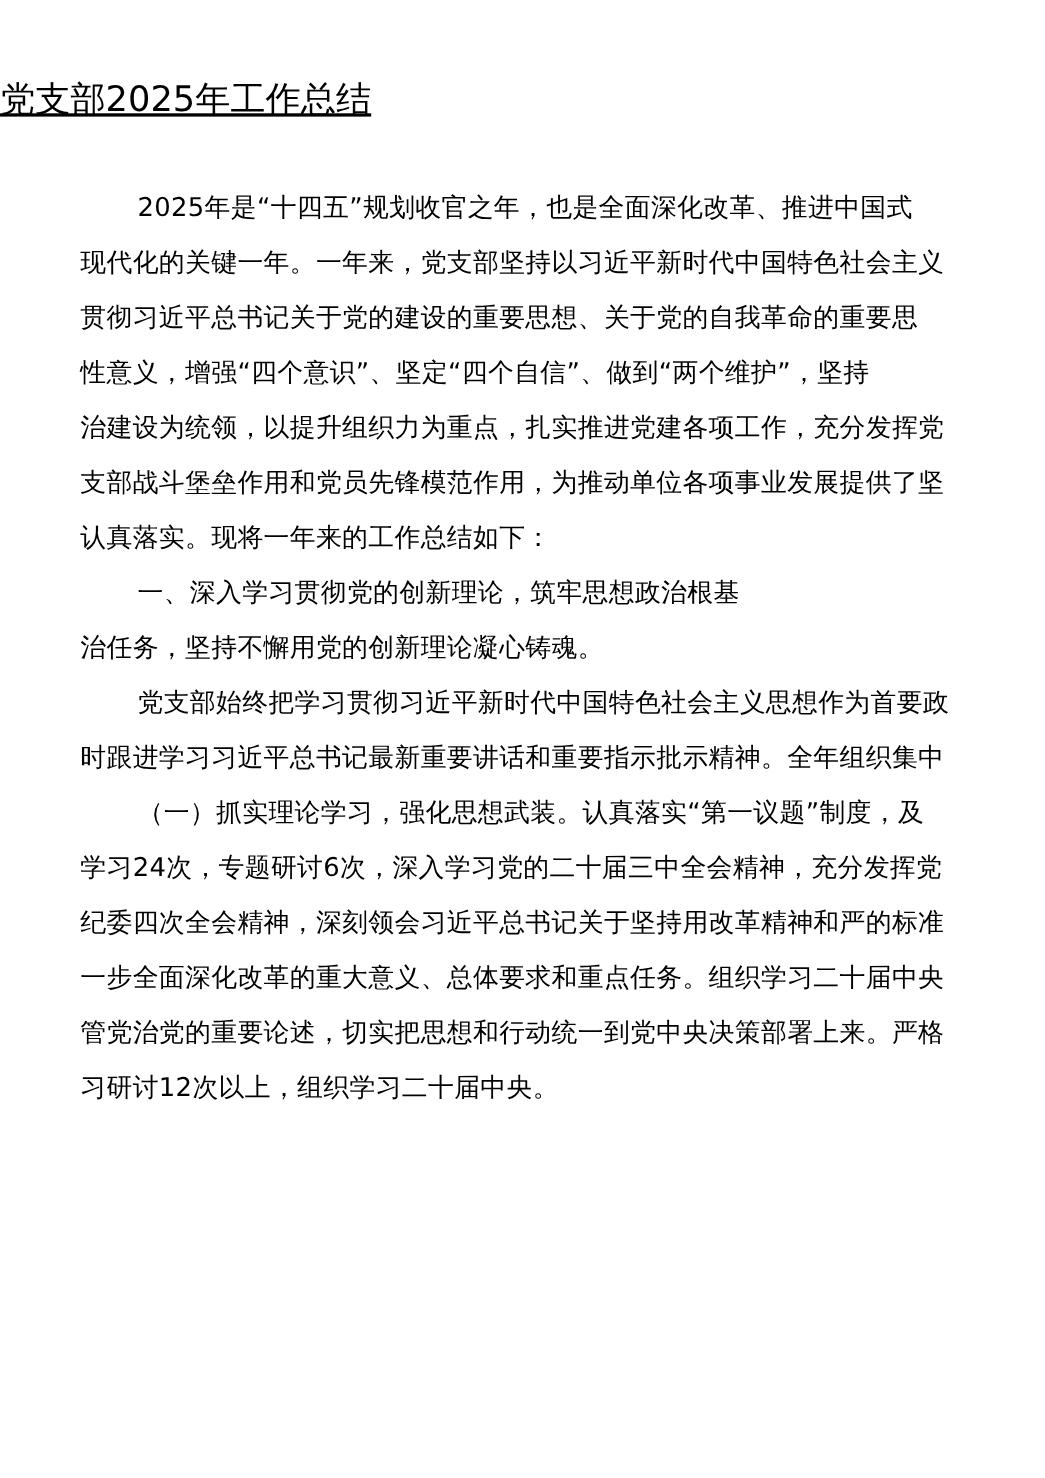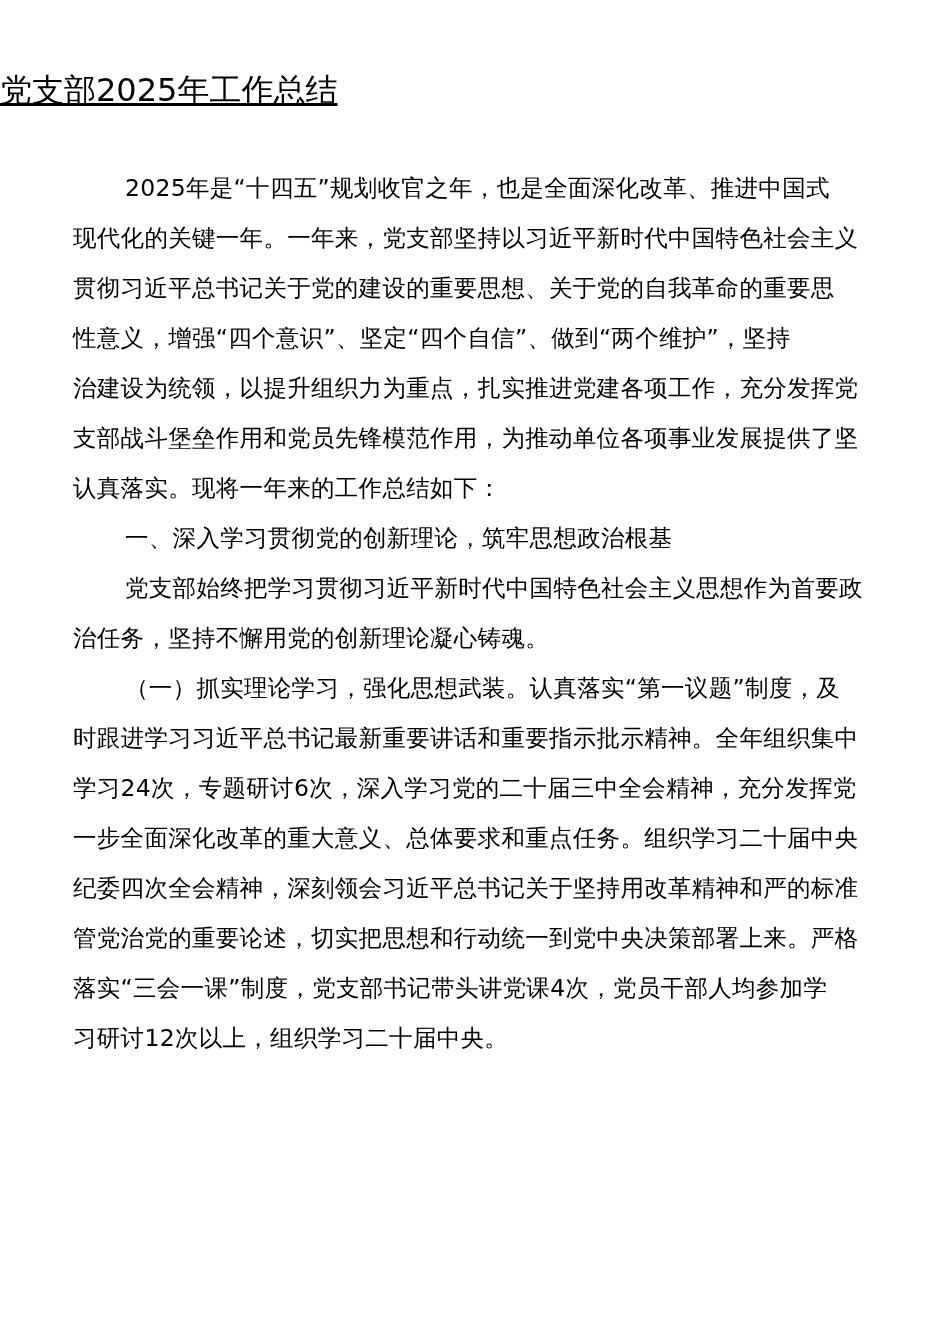--- a/index.html
+++ b/index.html
@@ -63,25 +63,24 @@
     <div class="line indent">2025年是“十四五”规划收官之年，也是全面深化改革、推进中国式</div>
     <div class="line">现代化的关键一年。一年来，党支部坚持以习近平新时代中国特色社会主义</div>
     <div class="line">贯彻习近平总书记关于党的建设的重要思想、关于党的自我革命的重要思</div>
     <div class="line">性意义，增强“四个意识”、坚定“四个自信”、做到“两个维护”，坚持</div>
     <div class="line">治建设为统领，以提升组织力为重点，扎实推进党建各项工作，充分发挥党</div>
     <div class="line">支部战斗堡垒作用和党员先锋模范作用，为推动单位各项事业发展提供了坚</div>
     <div class="line">认真落实。现将一年来的工作总结如下：</div>
 
     <div class="line indent">一、深入学习贯彻党的创新理论，筑牢思想政治根基</div>
 
+    <div class="line">治任务，坚持不懈用党的创新理论凝心铸魂。</div>
     <div class="line indent">党支部始终把学习贯彻习近平新时代中国特色社会主义思想作为首要政</div>
-    <div class="line">治任务，坚持不懈用党的创新理论凝心铸魂。</div>
 
+    <div class="line">时跟进学习习近平总书记最新重要讲话和重要指示批示精神。全年组织集中</div>
     <div class="line indent">（一）抓实理论学习，强化思想武装。认真落实“第一议题”制度，及</div>
-    <div class="line">时跟进学习习近平总书记最新重要讲话和重要指示批示精神。全年组织集中</div>
     <div class="line">学习24次，专题研讨6次，深入学习党的二十届三中全会精神，充分发挥党</div>
+    <div class="line">纪委四次全会精神，深刻领会习近平总书记关于坚持用改革精神和严的标准</div>
     <div class="line">一步全面深化改革的重大意义、总体要求和重点任务。组织学习二十届中央</div>
-    <div class="line">纪委四次全会精神，深刻领会习近平总书记关于坚持用改革精神和严的标准</div>
     <div class="line">管党治党的重要论述，切实把思想和行动统一到党中央决策部署上来。严格</div>
-    <div class="line">落实“三会一课”制度，党支部书记带头讲党课4次，党员干部人均参加学</div>
     <div class="line">习研讨12次以上，组织学习二十届中央。</div>
   </div>
 </div>
 
 </body></html>

